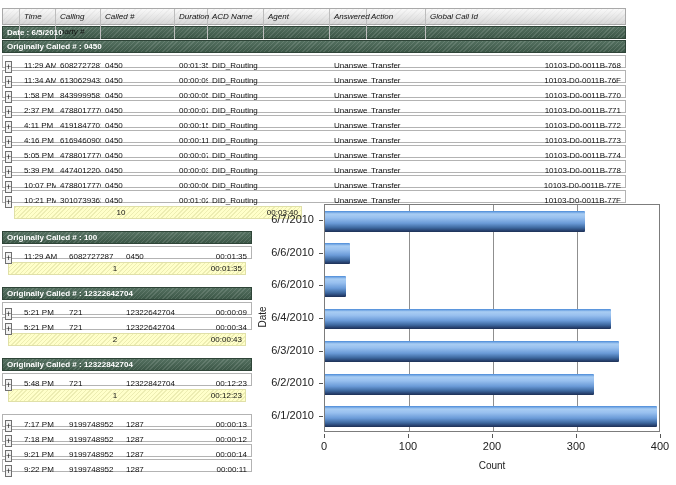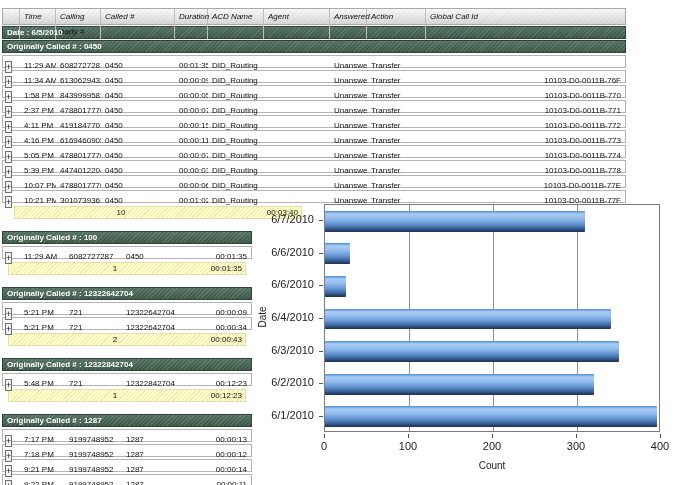--- a/index.html
+++ b/index.html
@@ -77,20 +77,21 @@
       <div class="trow main-cols">
         <span><span class="expand-box">+</span></span>
         <span class="tcell">11:29 AM</span>
         <span class="tcell">6082727287</span>
         <span class="tcell">0450</span>
         <span class="tcell">00:01:35</span>
         <span class="tcell">DID_Routing</span>
         <span class="tcell"></span>
         <span class="tcell">Unanswered</span>
         <span class="tcell">Transfer</span>
+        <span class="tcell right">10103-D0-0011B-768</span>
       </div>
       <div class="trow main-cols">
         <span><span class="expand-box">+</span></span>
         <span class="tcell">11:34 AM</span>
         <span class="tcell">6130629432</span>
         <span class="tcell">0450</span>
         <span class="tcell">00:00:09</span>
         <span class="tcell">DID_Routing</span>
         <span class="tcell"></span>
         <span class="tcell">Unanswered</span>
@@ -248,21 +249,20 @@
           <span class="tcell">12322842704</span>
           <span class="tcell right">00:12:23</span>
         </div>
         <div class="summary">
           <span></span>
           <span class="cnt">1</span>
           <span class="dur">00:12:23</span>
         </div>
       </div>
       <div class="mini-section">
-        <div class="band">Originally Called # : 1287</div>
         <div class="trow mini-cols">
           <span><span class="expand-box">+</span></span>
           <span class="tcell">7:17 PM</span>
           <span class="tcell">9199748952</span>
           <span class="tcell">1287</span>
           <span class="tcell right">00:00:13</span>
         </div>
         <div class="trow mini-cols">
           <span><span class="expand-box">+</span></span>
           <span class="tcell">7:18 PM</span>

